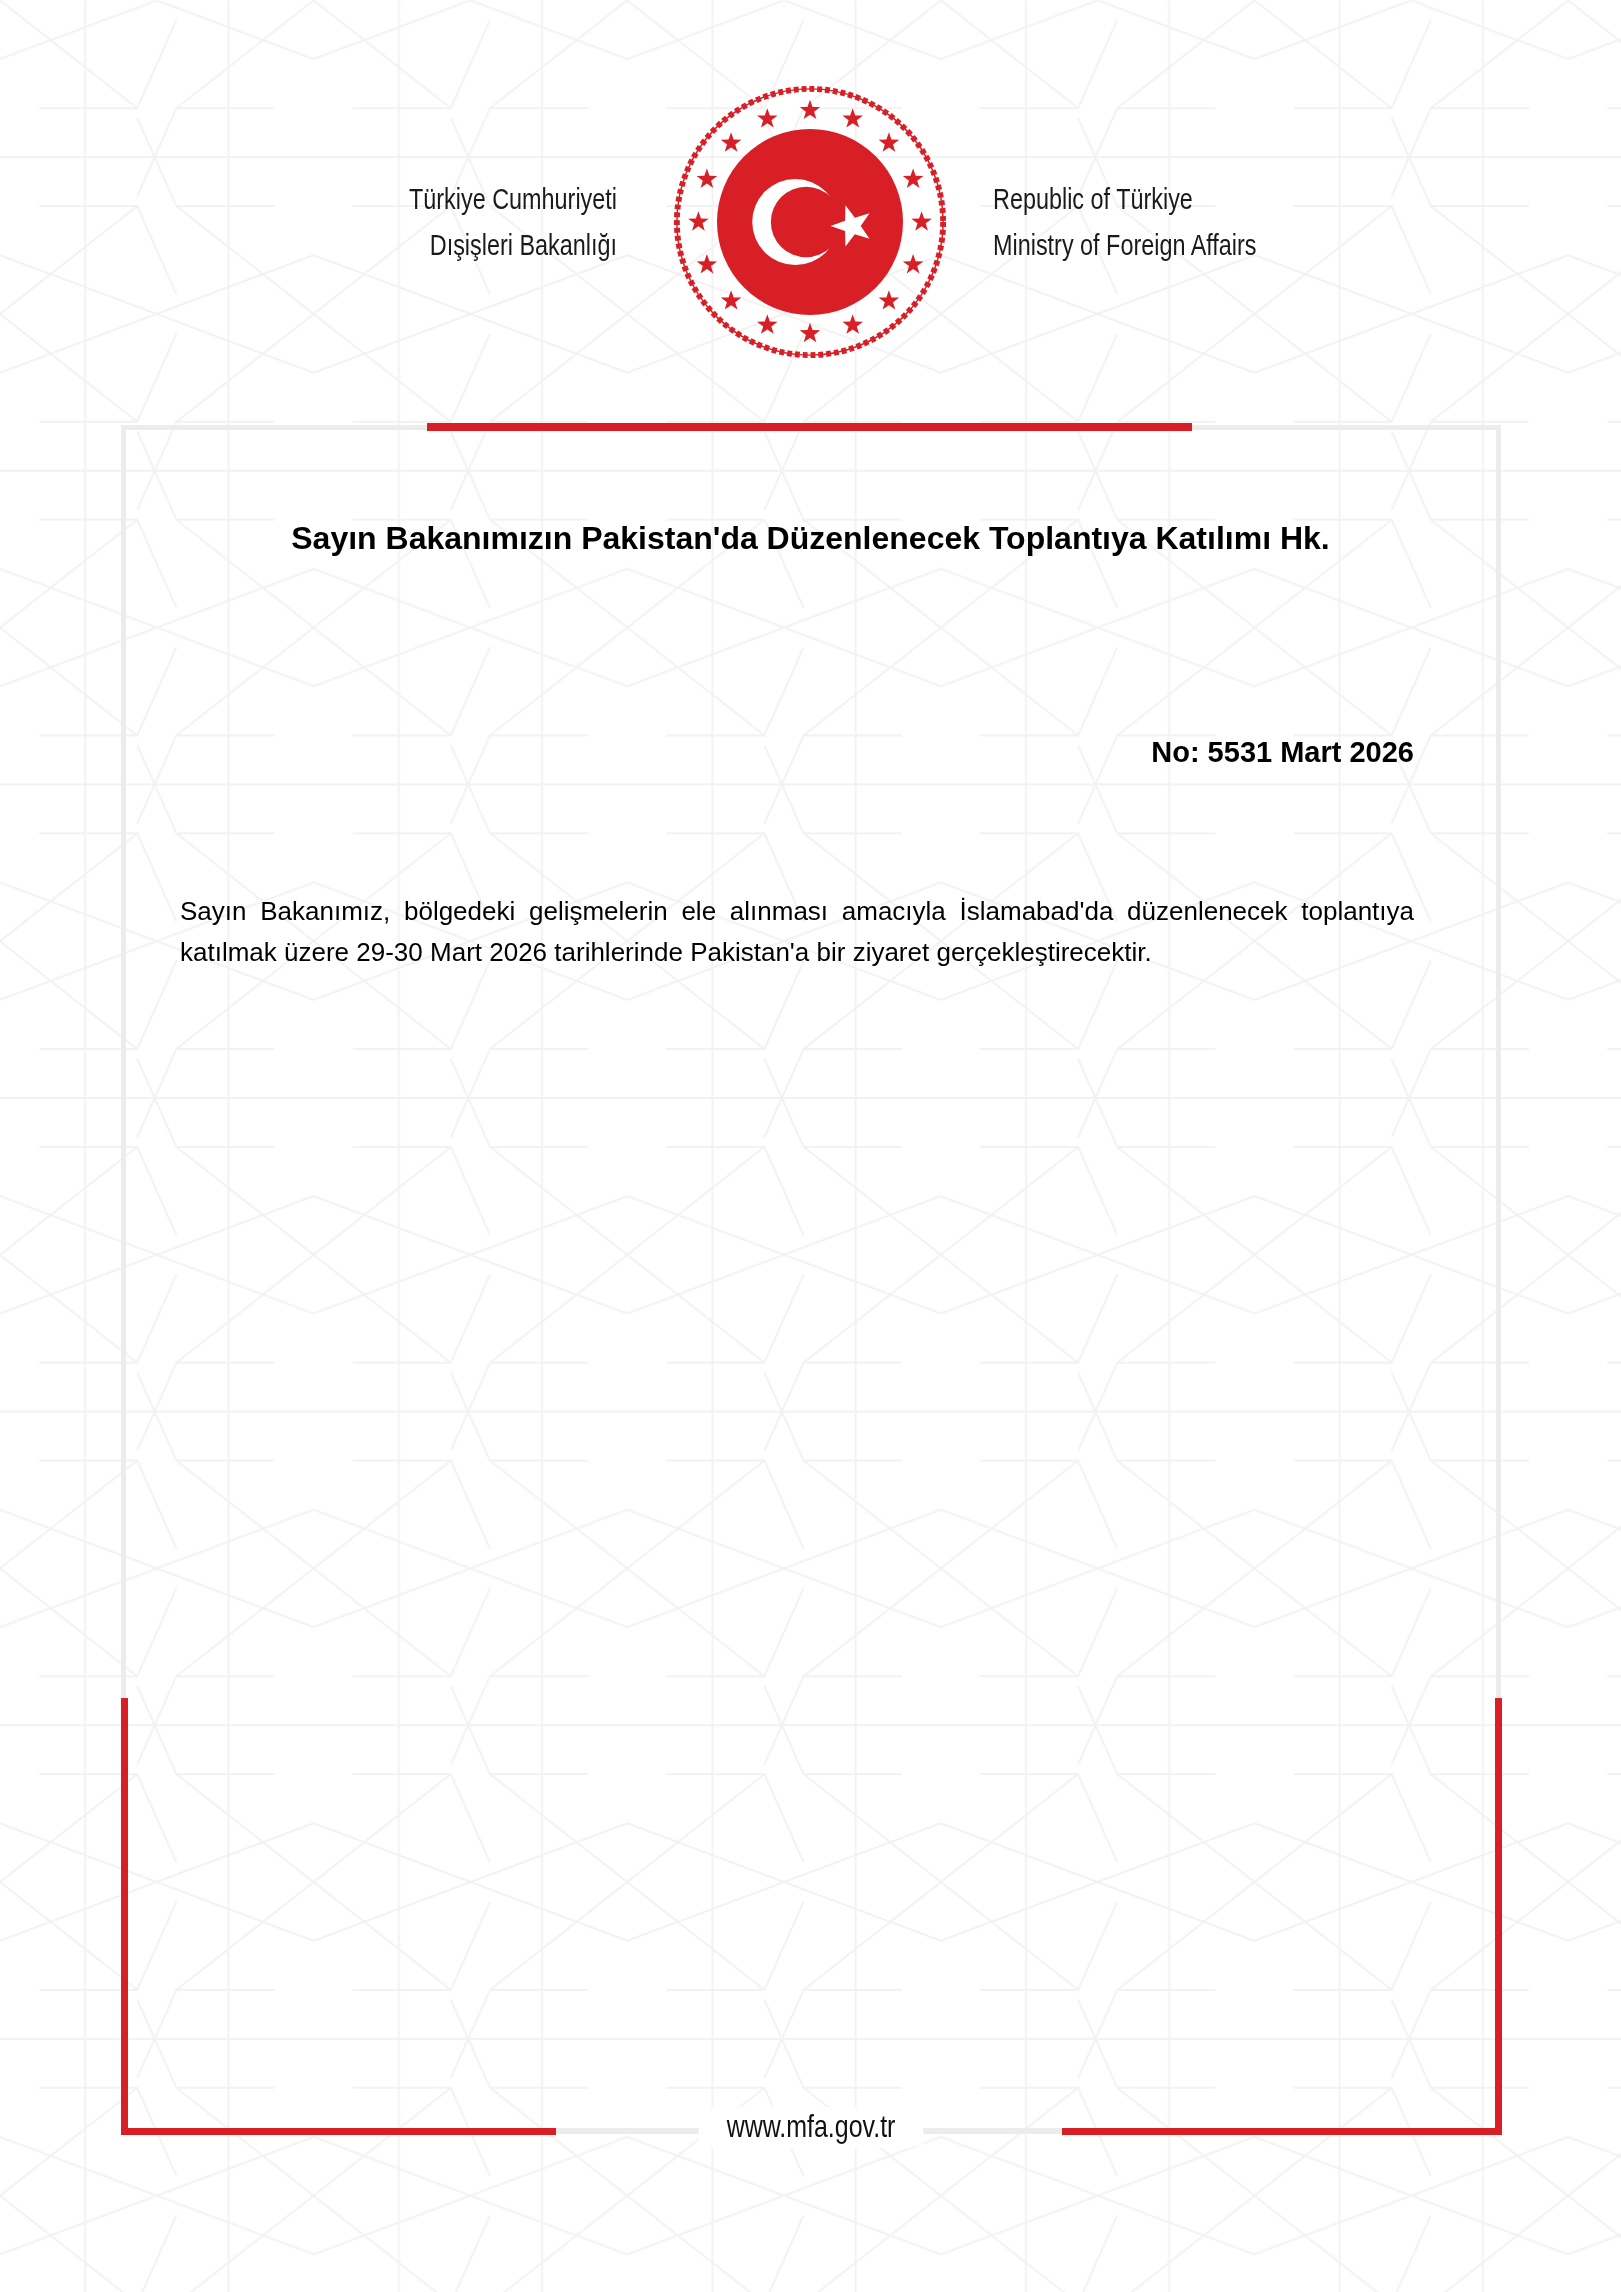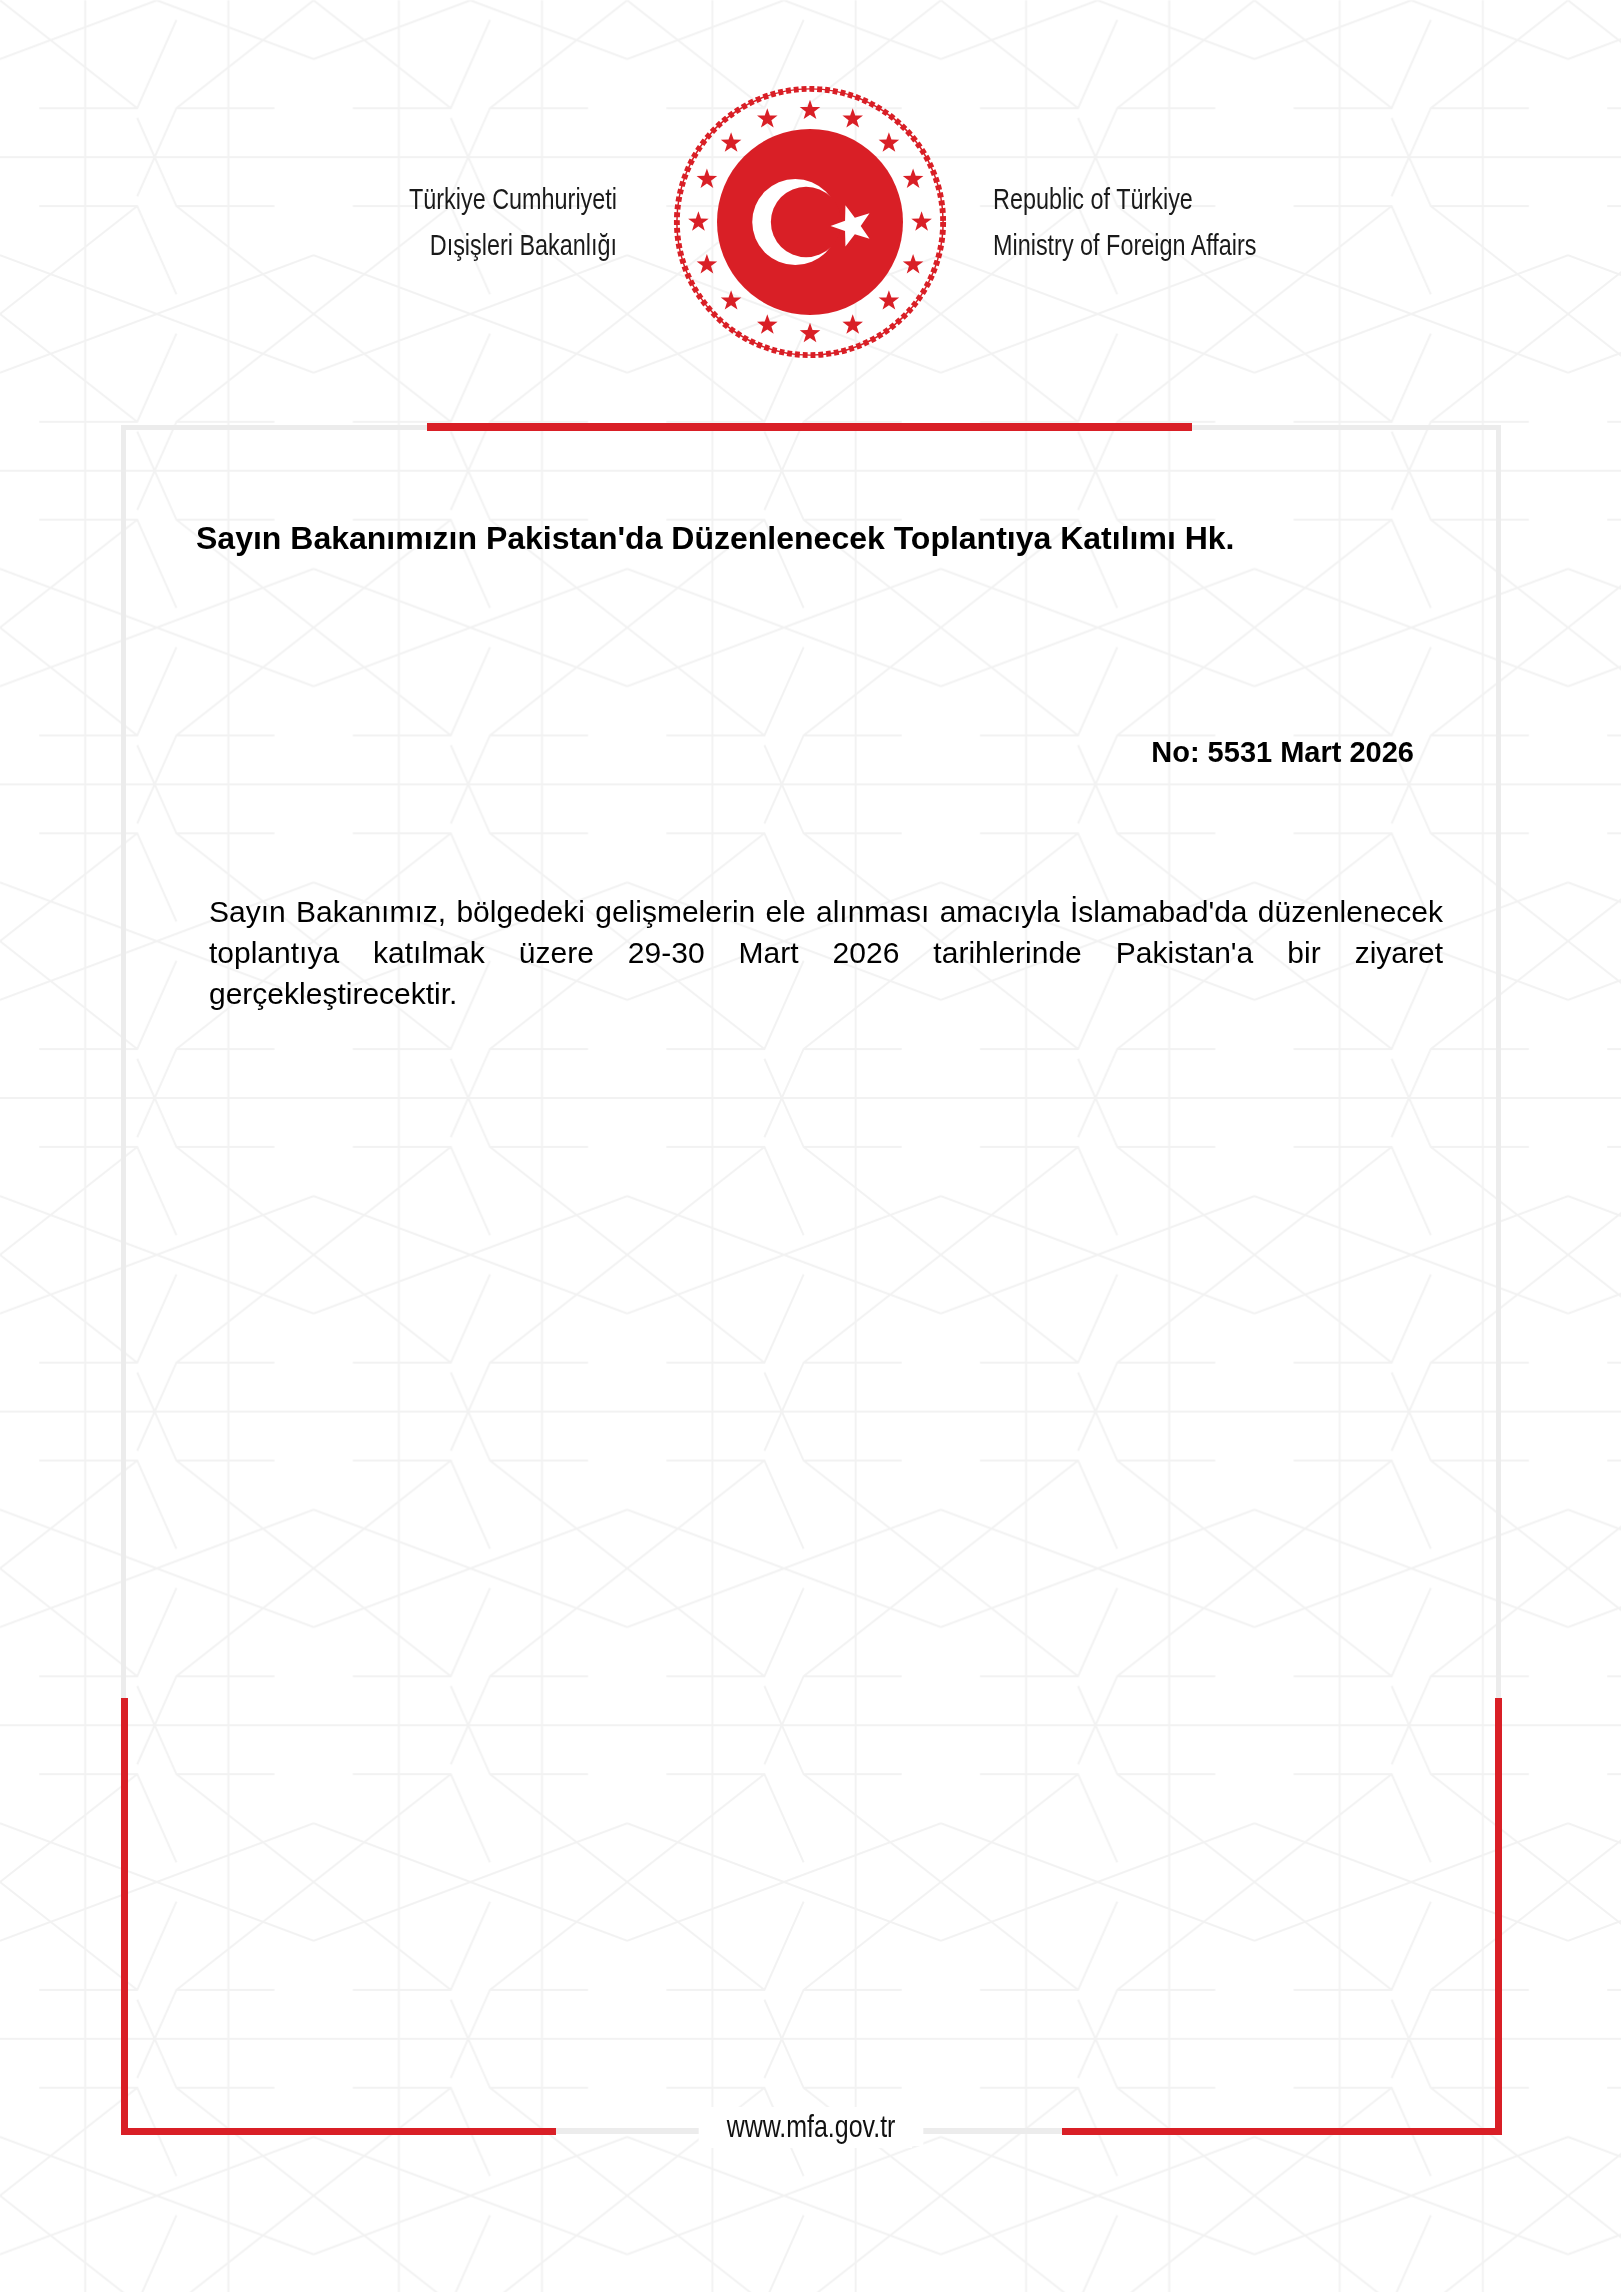--- a/index.html
+++ b/index.html
@@ -35,30 +35,30 @@
   .red { background: #d91f26; position: absolute; }
   .red-top { left: 427px; top: 423px; width: 765px; height: 7.8px; }
   .red-left { left: 121px; top: 1698px; width: 6.9px; height: 436px; }
   .red-right { left: 1495px; top: 1698px; width: 6.9px; height: 436px; }
   .red-bottom-left { left: 121px; top: 2128px; width: 435px; height: 6.9px; }
   .red-bottom-right { left: 1062px; top: 2128px; width: 440px; height: 6.9px; }
 
   
   .title {
     position: absolute; left: 196px; top: 514px; width: 1229px;
-    font-weight: bold; font-size: 32px; line-height: 49px;
+    text-align: center; font-weight: bold; font-size: 32px; line-height: 49px;
   }
   .no-line {
     position: absolute; left: 208px; top: 733px; width: 1206px;
     display: flex; justify-content: flex-end;
     font-weight: bold; font-size: 29px; line-height: 39px;
   }
   .body-text {
-    position: absolute; left: 209px; top: 891px; width: 1234px;
-    font-size: 30px; line-height: 41px; text-align: justify;
+    position: absolute; left: 180px; top: 891px; width: 1234px;
+    font-size: 26px; line-height: 41px; text-align: justify;
   }
   .footer-url {
     position: absolute; left: 667px; top: 2107px; width: 288px; text-align: center;
     font-size: 32px; line-height: 39px; background: #fff; color: #111;
     transform: scaleX(0.78); transform-origin: center top;
   }
   .footer-url-bg { position: absolute; left: 706px; top: 2109px; width: 206px; height: 39px; background: #fff; }
 </style>
 </head>
 <body>

